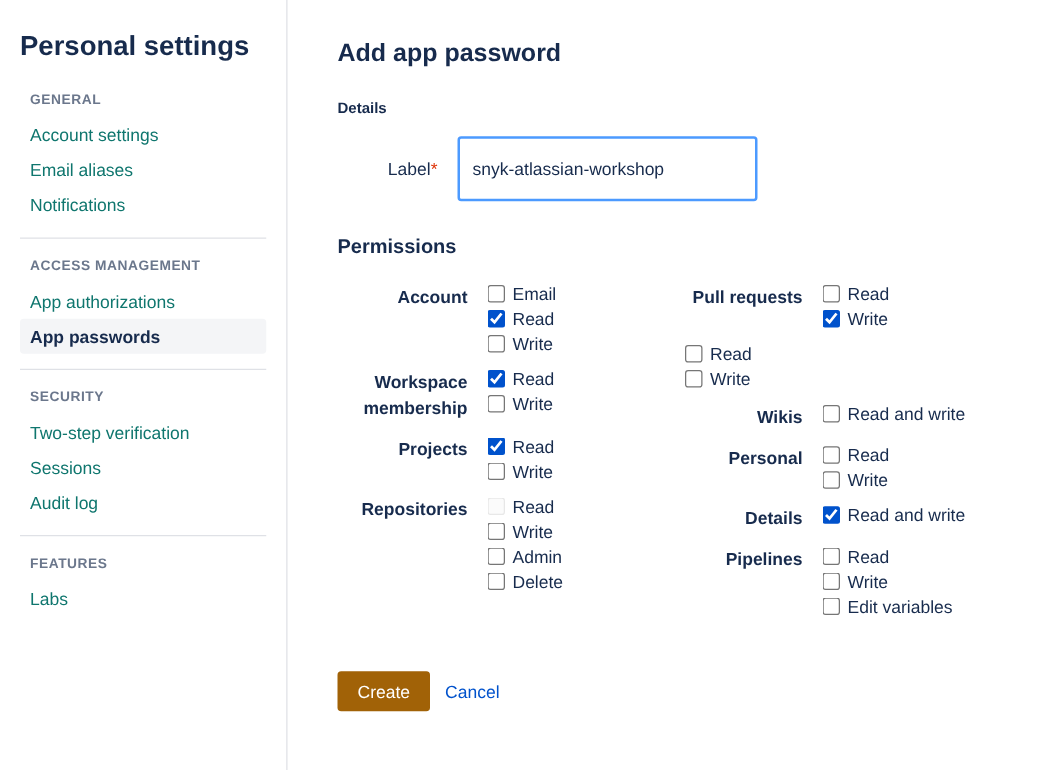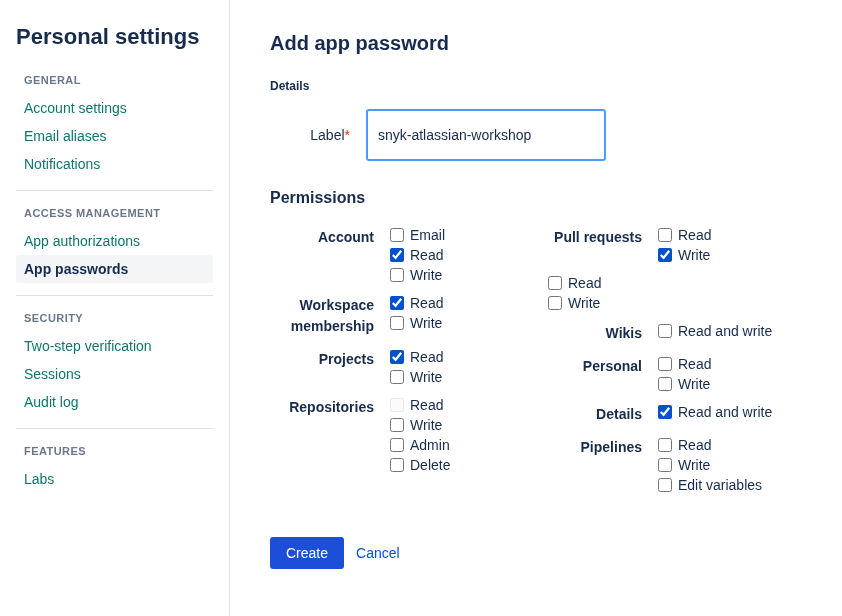--- a/index.html
+++ b/index.html
@@ -35,21 +35,21 @@
     .perm-row { display: flex; align-items: flex-start; margin-bottom: 12px; }
     .perm-name { width: 120px; text-align: right; padding-right: 16px; font-weight: 600; font-size: 14px; color: #172b4d; line-height: 1.5; }
     .perm-options { display: flex; flex-direction: column; gap: 4px; }
     .perm-option { display: flex; align-items: center; gap: 6px; font-size: 14px; color: #172b4d; cursor: pointer; }
     .perm-option input[type=checkbox] { width: 14px; height: 14px; accent-color: #0052cc; cursor: pointer; }
     .perm-option input[type=checkbox]:disabled { opacity: 0.5; cursor: default; }
     
     .right-perm-name { width: 110px; text-align: right; padding-right: 16px; font-weight: 600; font-size: 14px; color: #172b4d; line-height: 1.5; }
     
     .footer-actions { margin-top: 32px; display: flex; gap: 12px; align-items: center; }
-    .btn-create { background: #1d4ed8; color: #fff; border: none; padding: 8px 16px; border-radius: 3px; font-size: 14px; font-weight: 500; cursor: pointer; }
+    .btn-create { background: #a16207; color: #fff; border: none; padding: 8px 16px; border-radius: 3px; font-size: 14px; font-weight: 500; cursor: pointer; }
     .btn-cancel { background: none; border: none; color: #0052cc; font-size: 14px; cursor: pointer; text-decoration: none; }
   </style>
 </head>
 <body>
 
 <div class="page-layout">
 
   <div class="sidebar">
     <div class="page-title">Personal settings</div>
 

